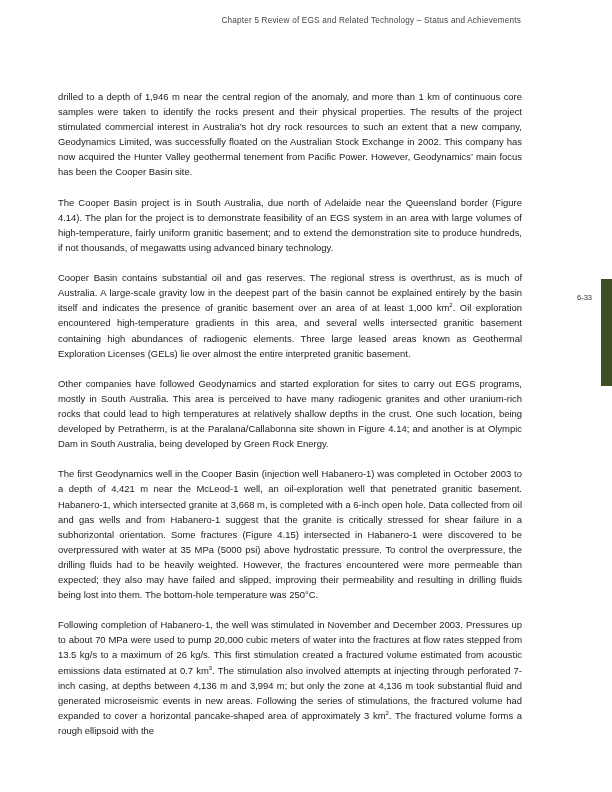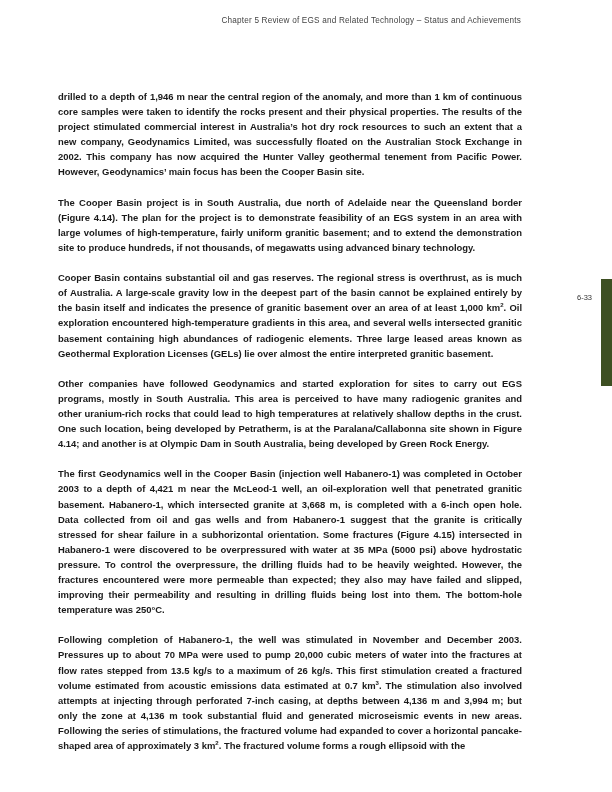--- a/index.html
+++ b/index.html
@@ -5,21 +5,21 @@
     html, body { margin: 0; padding: 0; background: #ffffff; }
     body { width: 612px; height: 792px; position: relative; overflow: hidden;
            font-family: "Liberation Sans", sans-serif; color: #1a1a1a; }
     .running-header { position: absolute; top: 16px; right: 91px; font-size: 8.2px;
                       color: #444; letter-spacing: 0.2px; white-space: nowrap; }
     .page-number { position: absolute; top: 293px; left: 577px; font-size: 7.5px; color: #333; }
     .side-tab { position: absolute; top: 279px; left: 601px; width: 11px; height: 107px;
                 background: #3d4f22; }
     .body-text { position: absolute; top: 89px; left: 58px; width: 464px;
                  font-size: 9.45px; line-height: 15.1px; text-align: justify; }
-    .body-text p { margin: 0 0 15.1px 0; font-weight: bold; }
+    .body-text p { margin: 0 0 15.1px 0; }
     sup { font-size: 6px; line-height: 0; vertical-align: 4px; }
   </style>
 </head>
 <body>
 
 <div class="running-header">Chapter 5  Review of EGS and Related Technology – Status and Achievements</div>
 
 <div class="page-number">6-33</div>
 <div class="side-tab" style="background: rgb(61, 79, 34);"></div>
 

